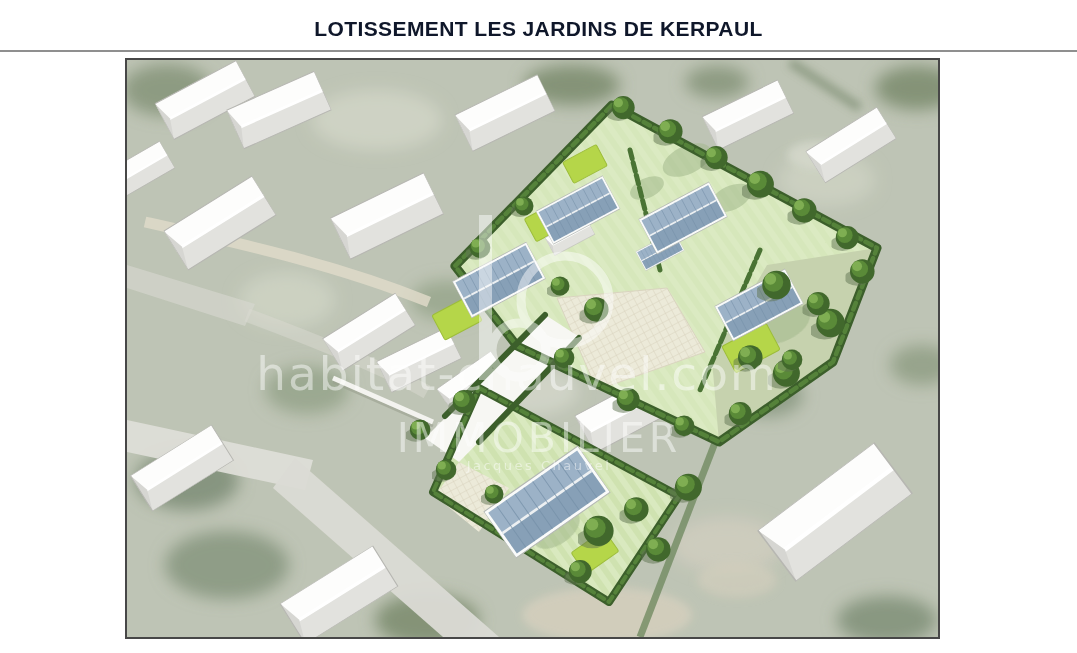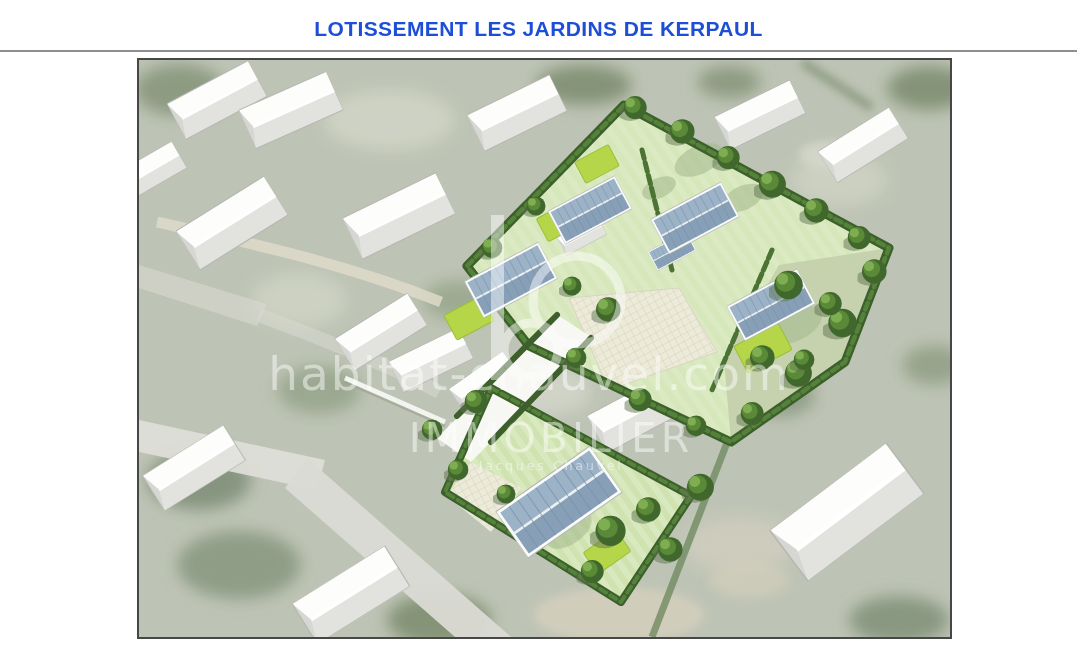--- a/index.html
+++ b/index.html
@@ -1,25 +1,25 @@
 <!DOCTYPE html>
 <html><head>
 <meta charset="utf-8">
 <style>
   html,body{margin:0;padding:0;background:#ffffff;}
   body{width:1077px;height:653px;overflow:hidden;font-family:"Liberation Sans",sans-serif;position:relative;}
   .header{padding-top:17px;text-align:center;}
   .header h1{
     margin:0;font-size:21px;font-weight:700;letter-spacing:.4px;
-    color:#1d4ed8;font-family:"Liberation Sans",sans-serif;
+    color:#0f172a;font-family:"Liberation Sans",sans-serif;
   }
   .title-rule{border:0;border-top:2px solid #8f8f8f;margin:9px 0 0 0;width:1077px;}
   .canvas-frame{
     position:absolute;left:125px;top:58px;width:811px;height:577px;
-    border:2px solid #474747;background:#b6bdab;overflow:hidden;margin-left:12px;
+    border:2px solid #474747;background:#b6bdab;overflow:hidden;
   }
   svg{display:block;}
   
   .wm-url{font-family:"DejaVu Sans",sans-serif;font-size:47px;letter-spacing:2px;fill:#ffffff;}
   .wm-brand{font-family:"DejaVu Sans",sans-serif;font-size:41px;letter-spacing:4px;fill:#ffffff;}
   .wm-tag{font-family:"DejaVu Sans",sans-serif;font-size:13px;letter-spacing:2.5px;fill:#ffffff;}
 </style>
 </head>
 <body>
 

